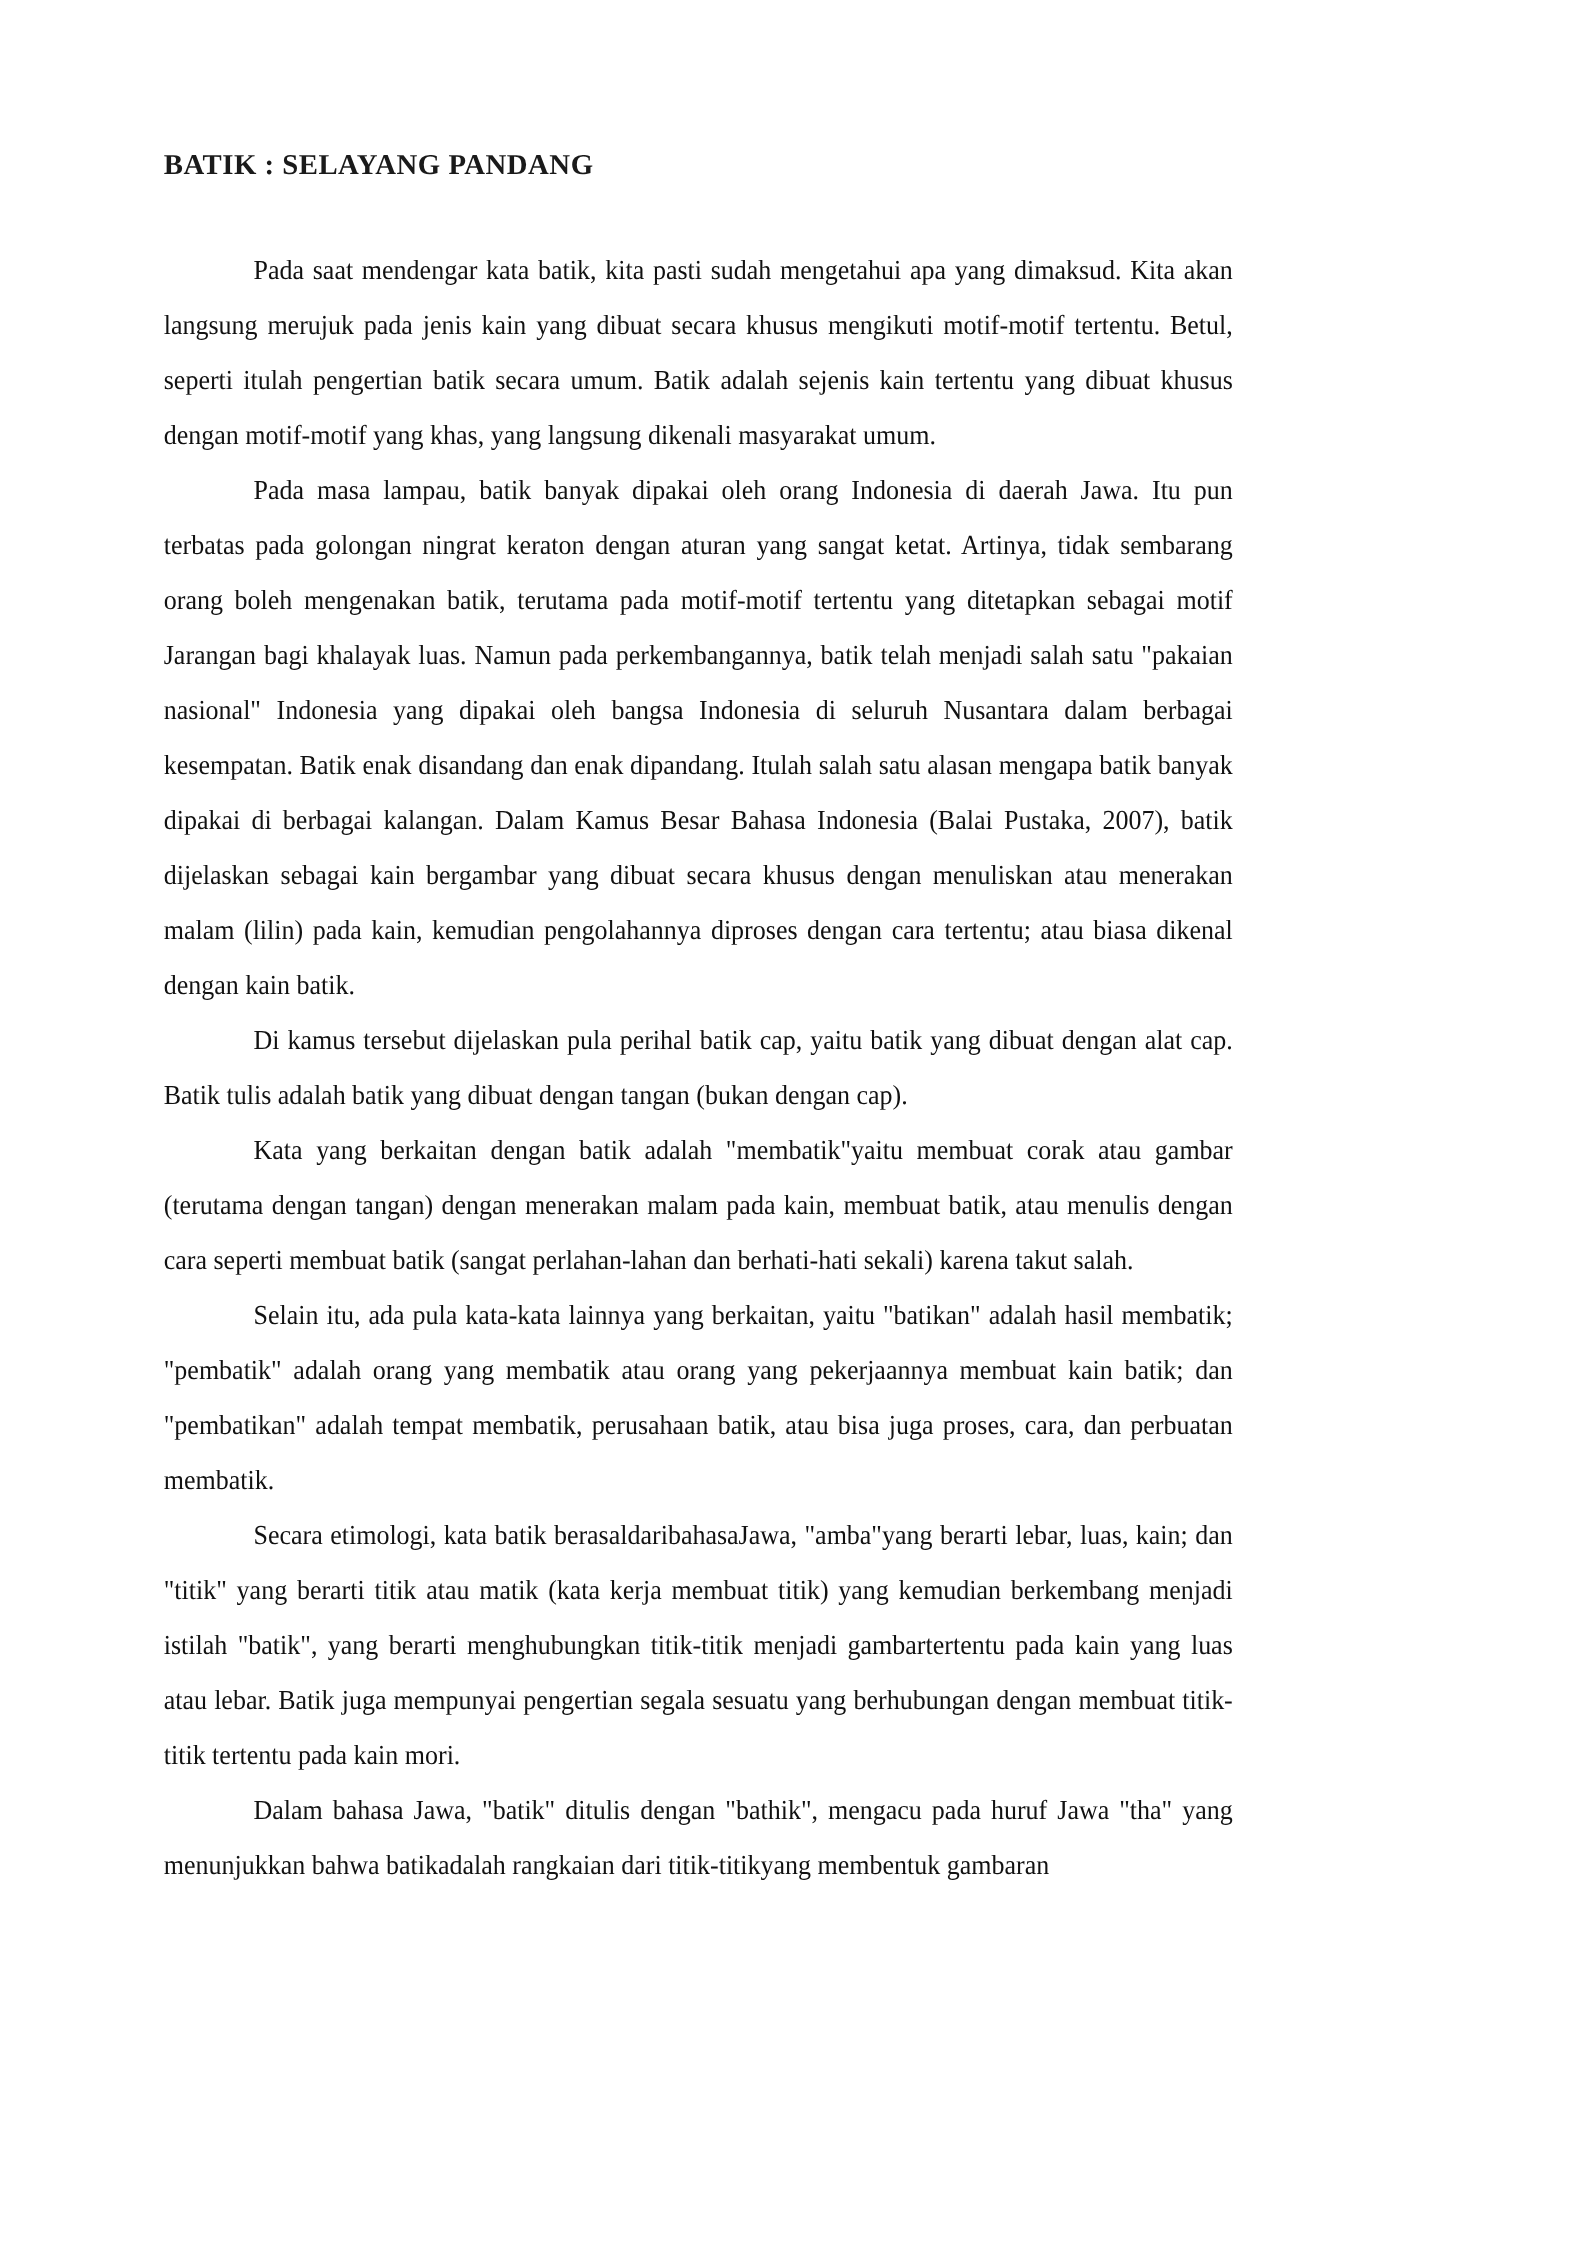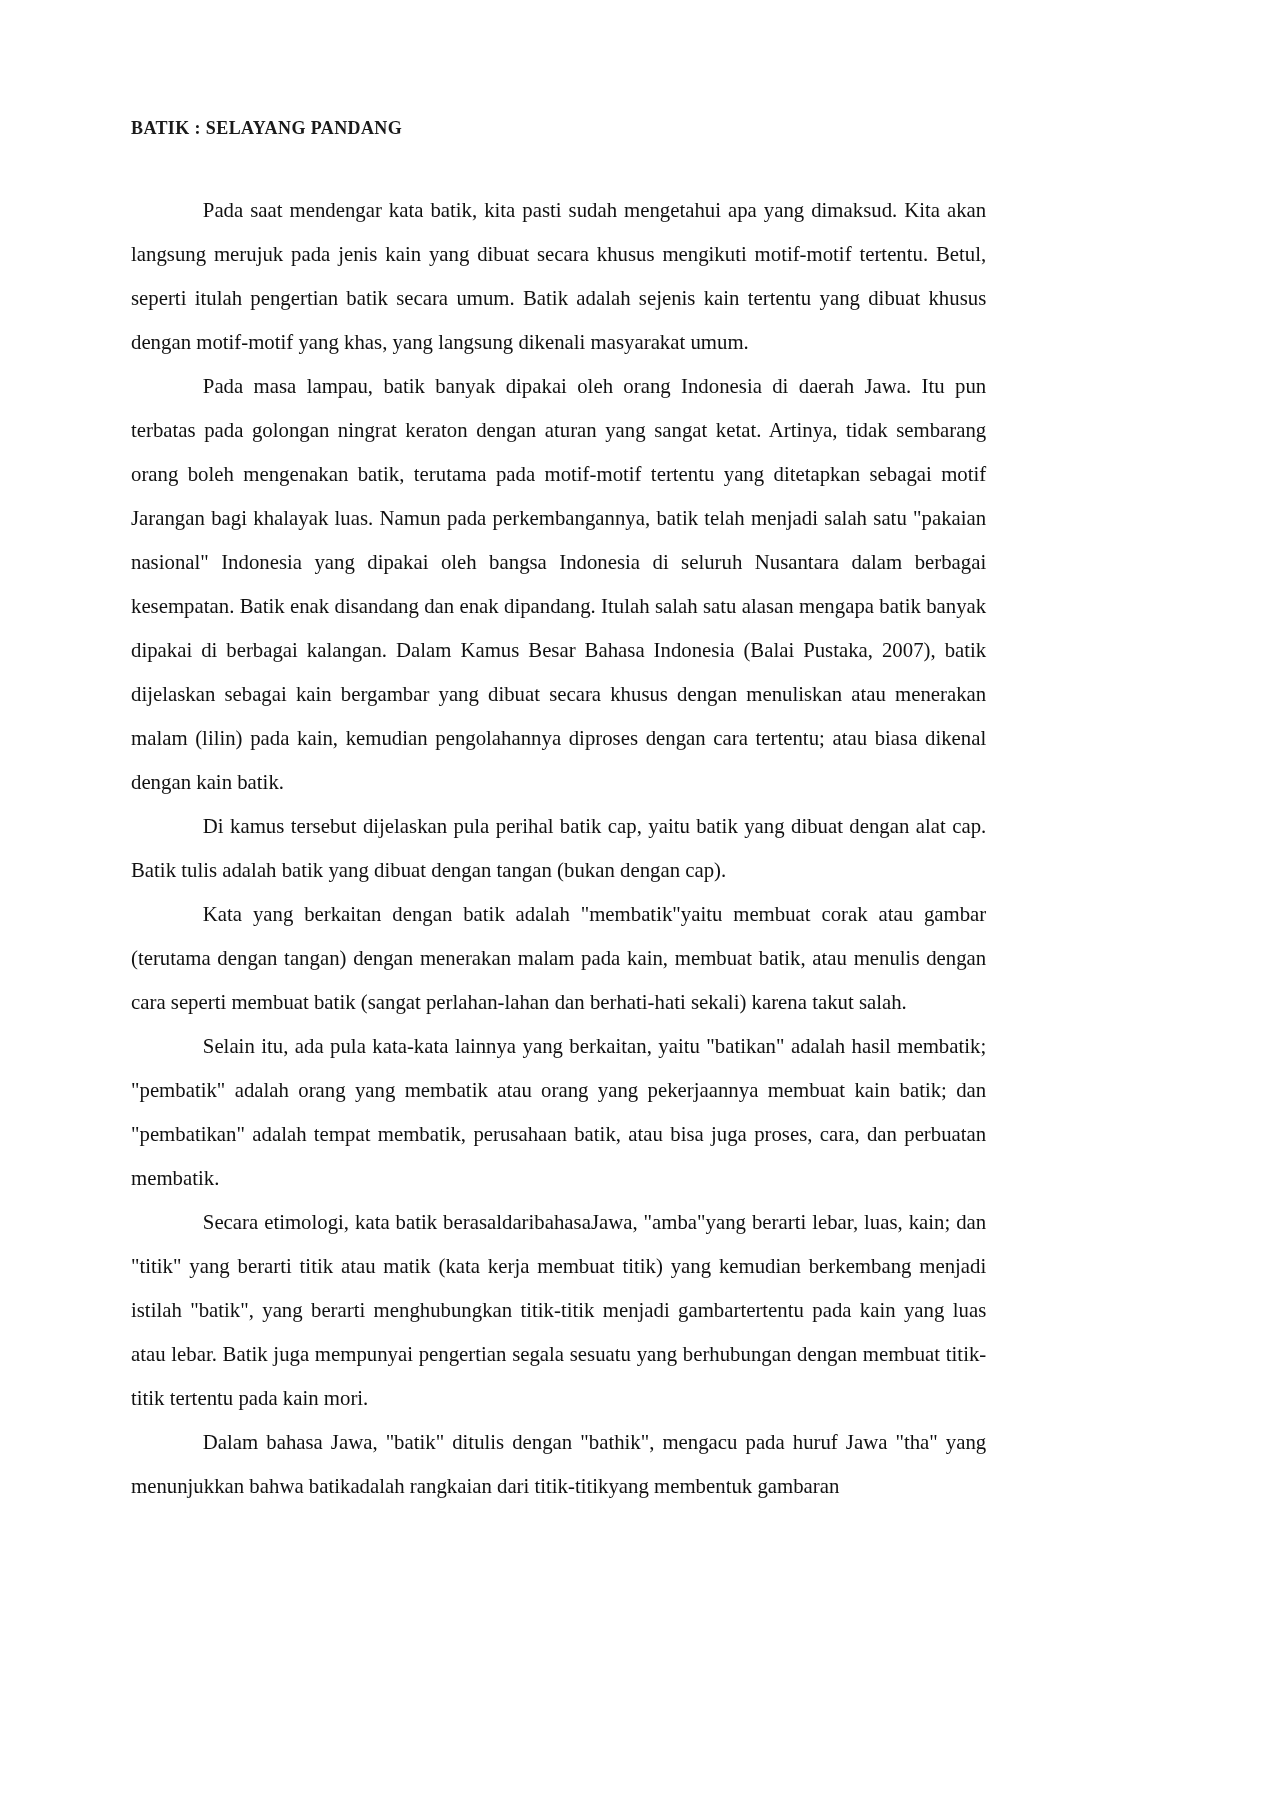--- a/index.html
+++ b/index.html
@@ -22,21 +22,21 @@
   .content {
     position: absolute;
     left: 131px;
     top: 118px;
     width: 855px;
   }
 
   .doc-title {
     font-family: "Liberation Serif", "DejaVu Serif", serif;
     font-weight: bold;
-    font-size: 18px;
+    font-size: 23px;
     letter-spacing: 0.4px;
     color: #1a1a1a;
     margin: 0 0 48px 0;
     line-height: 1.2;
     white-space: pre;
   }
 
   .body-text {
     font-family: "Liberation Serif", "DejaVu Serif", serif;
     font-size: 22px;

